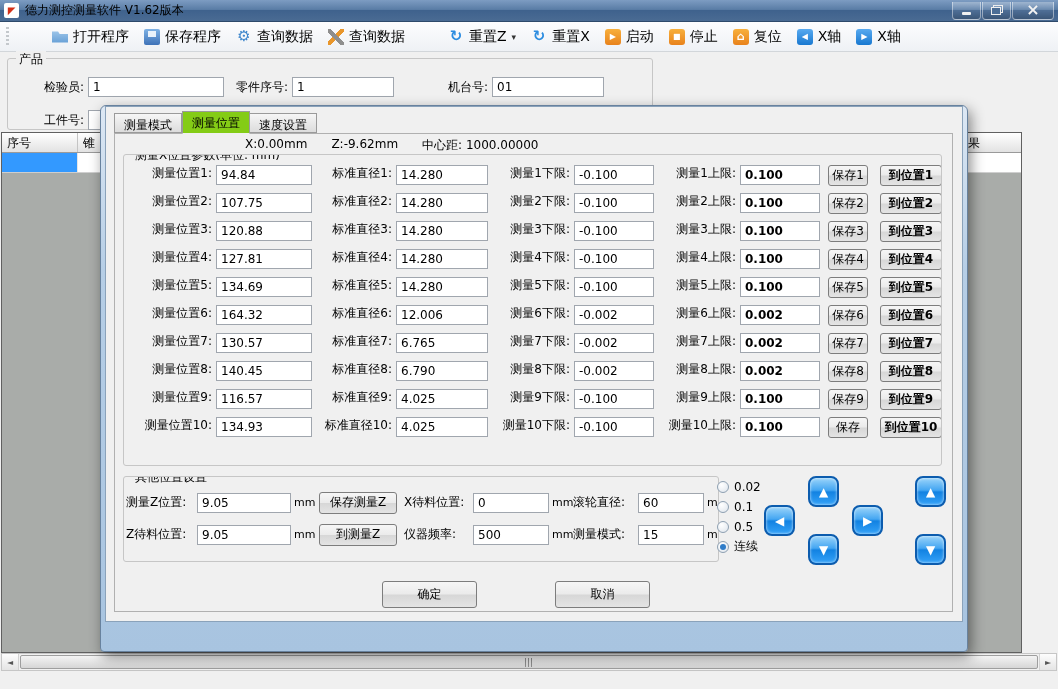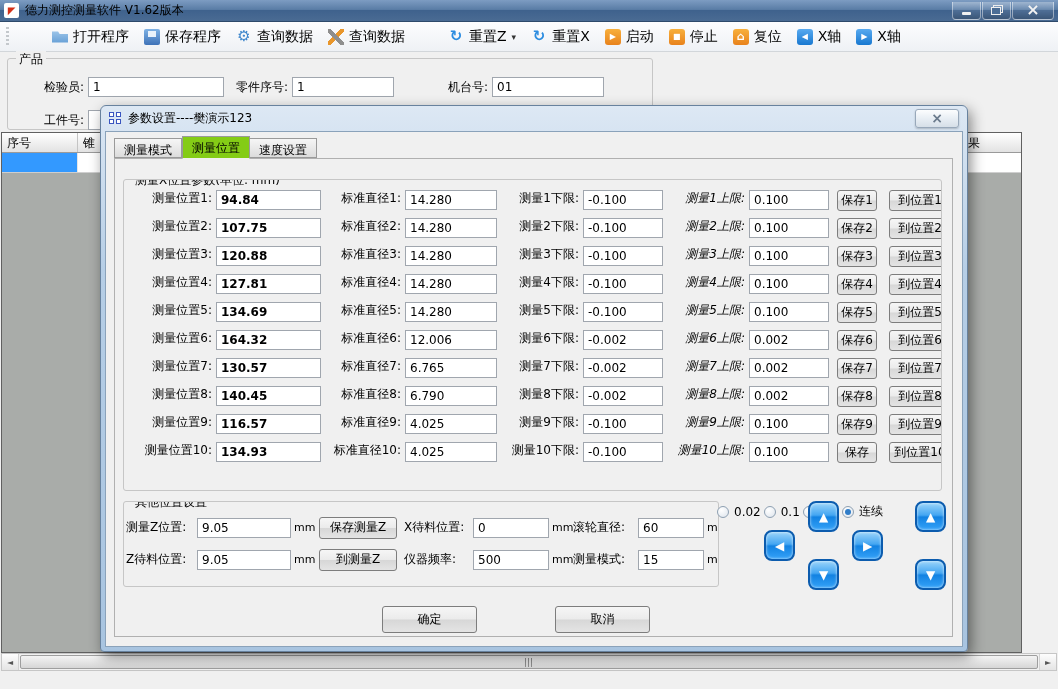--- a/index.html
+++ b/index.html
@@ -95,40 +95,40 @@
   .tab:first-child { border-left:1px solid #9a9a9a; }
   .tab.active { height:23px; background:#84cc16; border-left:1px solid #9a9a9a; border-bottom:1px solid #f0f0f0; position:relative; z-index:3; }
   .tabpanel { position:absolute; left:8px; right:9px; top:26px; bottom:9px; border:1px solid #b0b0b0; background:#f0f0f0; }
 
   .status { position:absolute; left:130px; top:3px; display:flex; gap:24px; font-size:12px; white-space:nowrap; }
 
   .g1 { left:8px; top:20px; right:10px; height:312px; overflow:hidden; }
   .rows { position:absolute; left:4px; right:2px; top:10px; }
   .prow { display:flex; align-items:flex-start; height:28px; gap:4px; font-size:12px; }
   .plabel { flex:none; text-align:right; white-space:nowrap; }
-  .l-pos{width:84px;} .i-pos{width:105px;font-weight:bold;}
+  .l-pos{width:84px;} .i-pos{width:96px;}
   .l-dia{width:76px;} .i-dia{width:92px;}
   .l-low{width:78px;} .i-low{width:80px;}
-  .l-high{width:78px;font-style:italic;} .i-high{width:80px;}
+  .l-high{width:78px;} .i-high{width:80px;font-weight:bold;}
   .sbtn { height:21px; font-size:12px; font-family:inherit; color:#000;
     background:linear-gradient(#f6f6f6,#ebebeb 48%,#d7d7d7 52%,#e4e4e4);
     border:1px solid #7d7d7d; border-radius:3px; flex:none; white-space:nowrap; cursor:default; }
   .btn-save { width:40px; margin-left:4px; }
-  .btn-goto { width:62px; margin-left:8px; }
+  .btn-goto { width:62px; margin-left:8px;font-weight:bold; }
 
   .g2 { left:8px; top:342px; width:596px; height:86px; overflow:hidden; }
   .orow { display:flex; align-items:center; height:29px; gap:3px; font-size:12px; padding-left:2px; margin-top:3px; }
   .olabel { flex:none; text-align:left; white-space:nowrap; }
   .l-o1{width:68px;} .i-o1{width:94px;}
   .l-o2{width:66px;} .i-o2{width:76px;}
   .l-o3{width:62px;} .i-o3{width:66px;}
   .unit { font-size:11px; width:18px; flex:none; }
   .btn-oz { width:78px; height:22px; margin:0 4px; }
 
-  .steps { position:absolute; left:602px; top:344px; display:flex; flex-direction:row; gap:3px; font-size:12px; }
+  .steps { position:absolute; left:602px; top:344px; display:flex; flex-direction:column; gap:3px; font-size:12px; }
   .step { display:flex; align-items:center; gap:5px; height:17px; cursor:default; }
   .radio { width:12px; height:12px; border-radius:50%; border:1px solid #8ea0b2; background:radial-gradient(circle at 35% 30%,#fff,#dde4ec); display:flex; align-items:center; justify-content:center; flex:none; }
   .radio.checked::after { content:""; width:6px; height:6px; border-radius:50%; background:#2f7cc8; }
 
   .pad-btn { position:absolute; width:31px; height:31px; border-radius:8px; border:2px solid #0c5cae; color:#fff;
     background:linear-gradient(#9ad4fa 0%,#44a6f2 45%,#1282e2 52%,#34a2f8 100%);
     display:flex; align-items:center; justify-content:center; box-shadow:inset 0 0 3px rgba(255,255,255,.8); cursor:default; }
   .arr { font-size:12px; line-height:1; }
   .arr-up::before{content:"▲";} .arr-down::before{content:"▼";} .arr-left::before{content:"◀";} .arr-right::before{content:"▶";}
   .pb-up{left:693px;top:342px;} .pb-left{left:649px;top:371px;} .pb-right{left:737px;top:371px;} .pb-down{left:693px;top:400px;}
@@ -257,42 +257,35 @@
   <div class="hscroll">
     <div class="hs-arrow hs-left"></div>
     <div class="hs-thumb">
         <span class="hs-grip"></span>
       </div>
     <div class="hs-arrow hs-right"></div>
   </div>
 </div>
 
 <div class="dialog">
-  <div class="dlg-titlebar">
-    <span class="grid-icon">
-        <span></span>
-        <span></span>
-        <span></span>
-        <span></span>
-      </span>
-    <span>参数设置----樊演示123</span>
-    <div class="dlg-close">
-        <span class="x-glyph"></span>
-      </div>
-  </div>
   <div class="dlg-client">
     <div class="tabs" id="tabs">
   <div class="tab">测量模式</div>
 
   <div class="tab active">测量位置</div>
 
   <div class="tab">速度设置</div>
 </div>
     <div class="tabpanel">
 
+      <div class="status">
+        <span>X:0.00mm</span>
+        <span>Z:-9.62mm</span>
+        <span>中心距: 1000.00000</span>
+      </div>
 
       <div class="gbox g1">
         <span class="legend">测量X位置参数(单位: mm)</span>
         <div class="rows" id="param-rows">
   <div class="prow">
     <span class="plabel l-pos">测量位置1:</span>
     <input class="tin i-pos" value="94.84" style="">
     <span class="plabel l-dia">标准直径1:</span>
     <input class="tin i-dia" value="14.280" style="">
     <span class="plabel l-low">测量1下限:</span>

